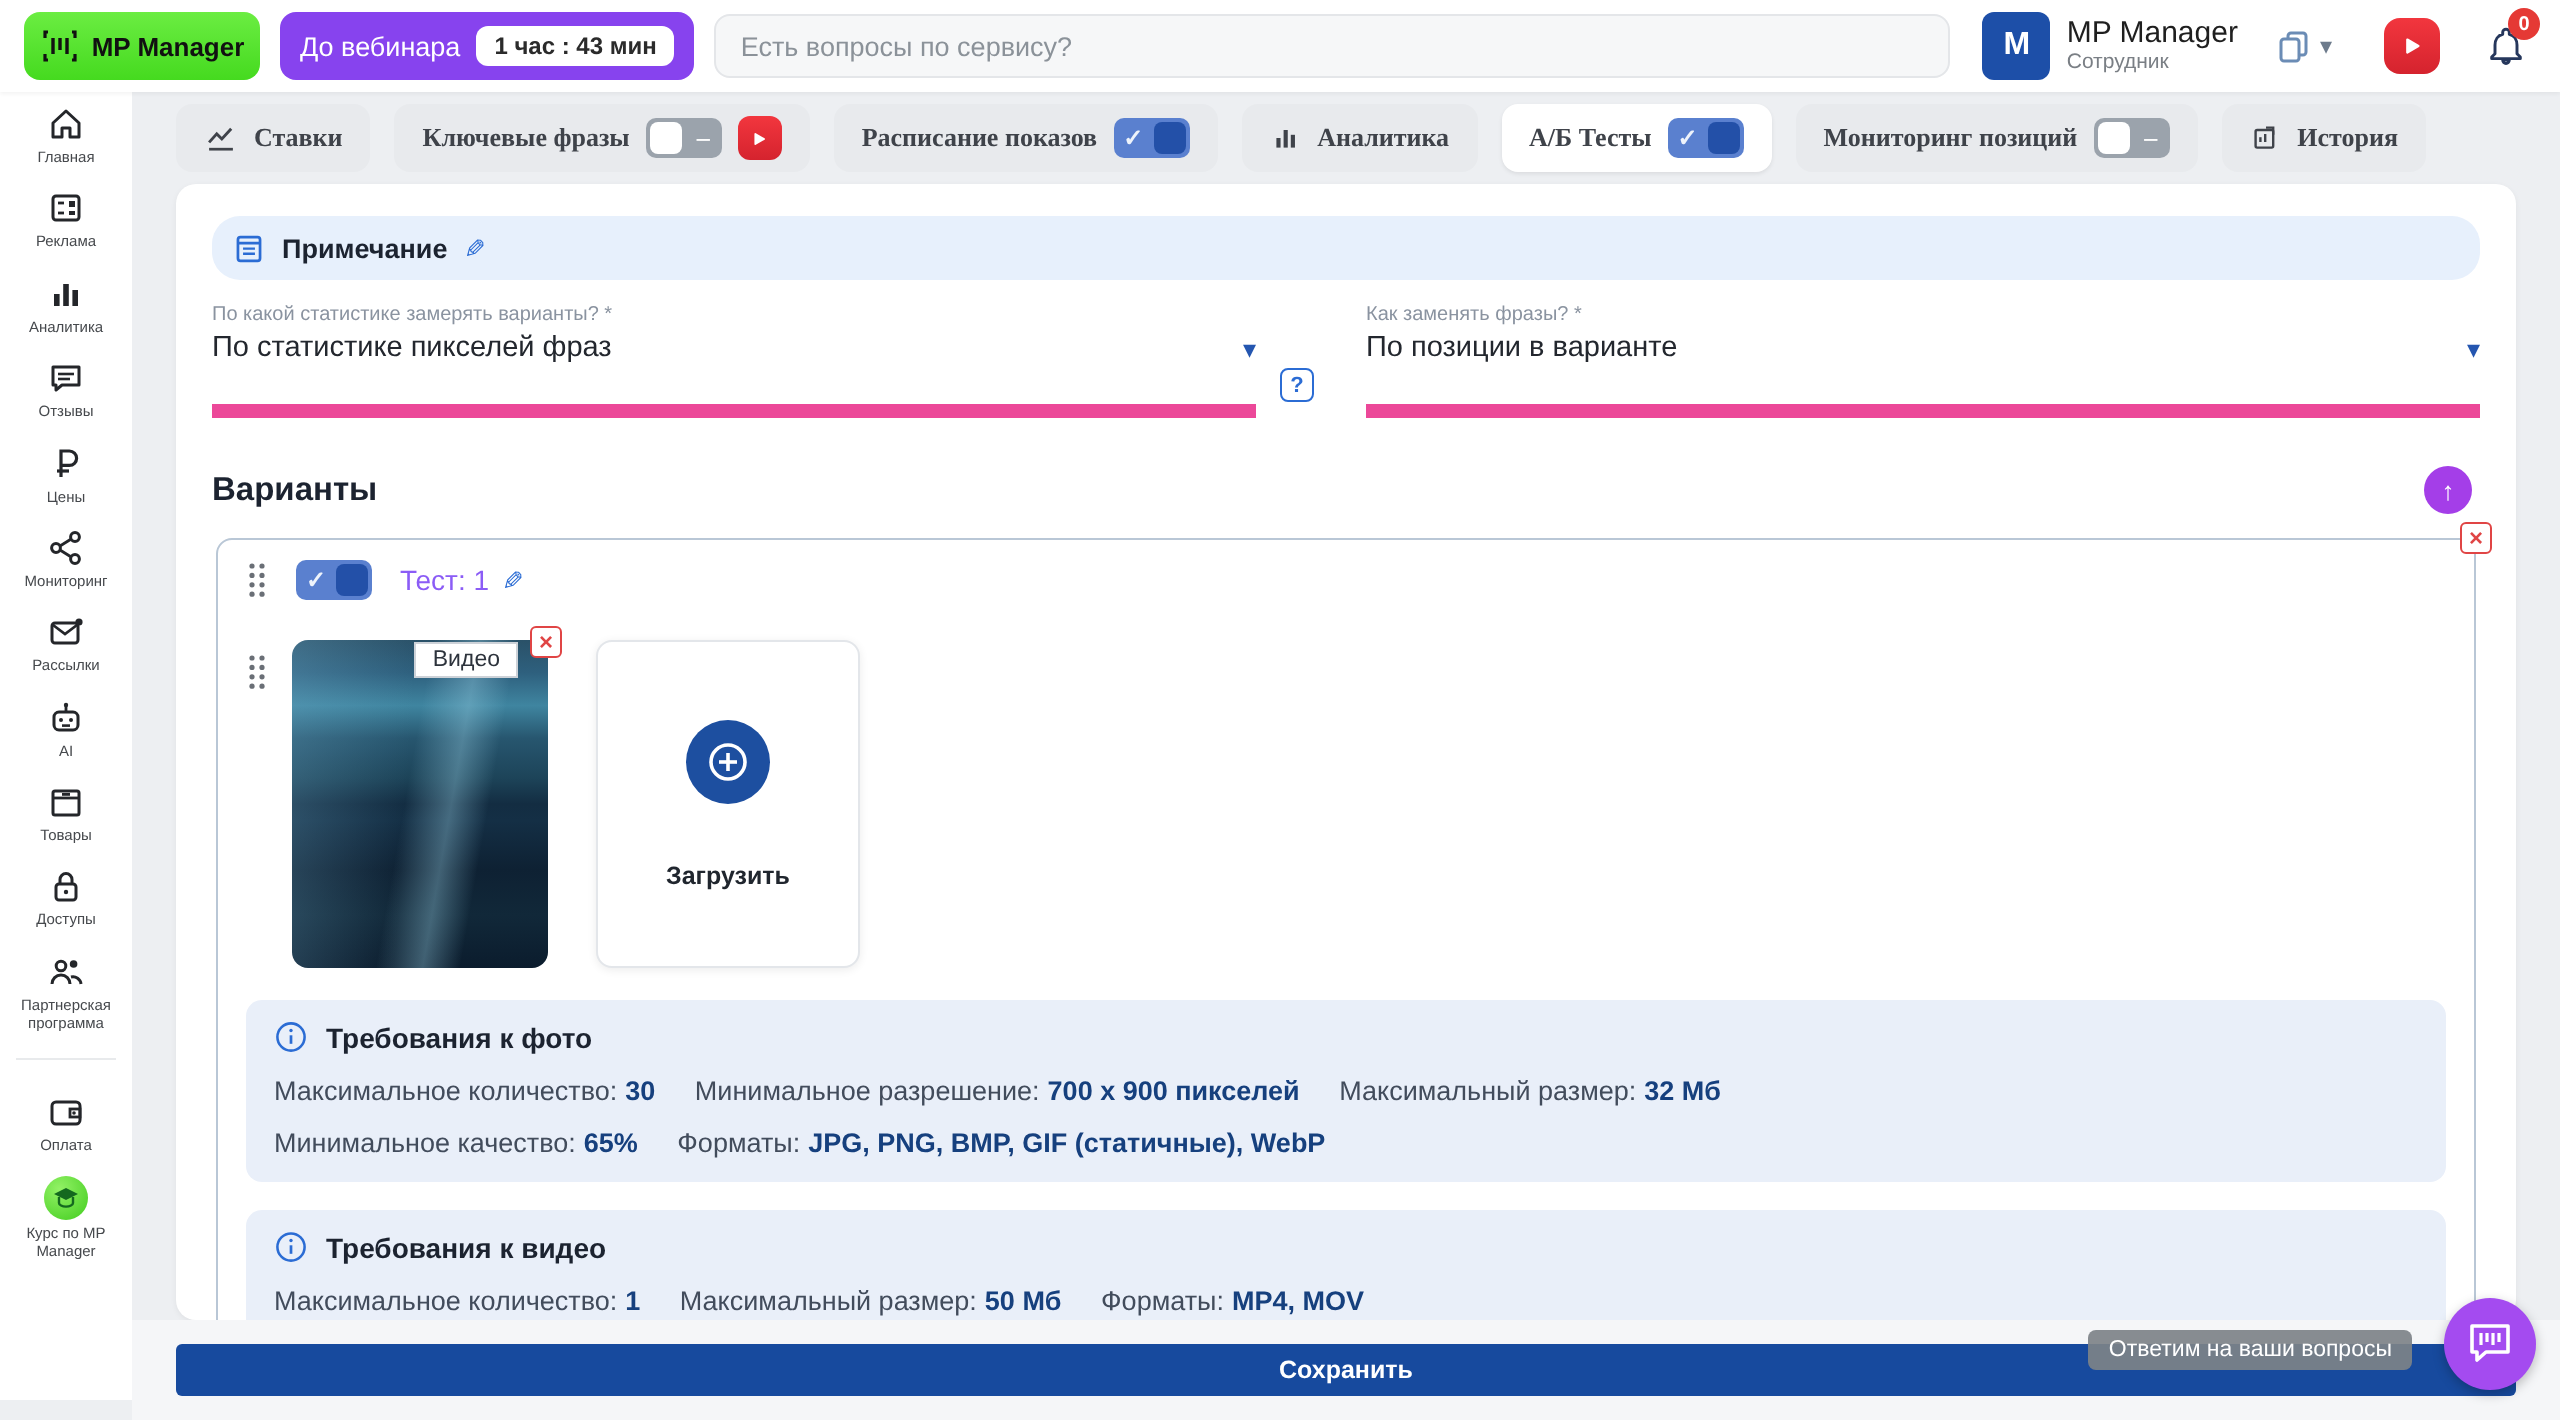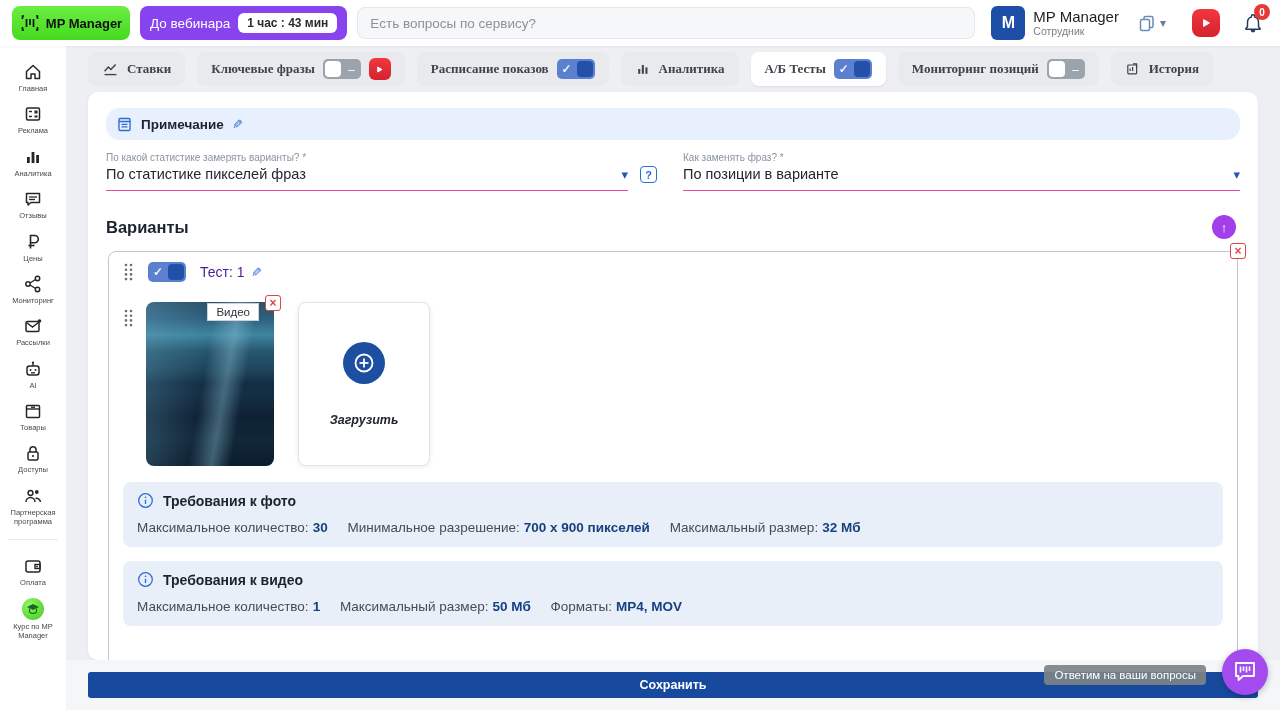--- a/index.html
+++ b/index.html
@@ -24,21 +24,21 @@
   .user-role { font-size:10.5px; color:#7a7f85; }
   .copy-wrap { display:flex; align-items:center; gap:3px; margin:0 8px; cursor:pointer; }
   .caret-blue { color:#6d7b8c; font-size:12px; }
   .play-btn { width:28px; height:28px; border-radius:8px; background:linear-gradient(180deg,#f2363e,#d5232e);
               display:flex; align-items:center; justify-content:center; margin:0 8px; cursor:pointer; }
   .bell-wrap { position:relative; width:30px; height:30px; display:flex; align-items:center; justify-content:center; cursor:pointer; }
   .bell-badge { position:absolute; top:-4px; right:-2px; min-width:16px; height:16px; border-radius:8px;
                 background:#e53935; color:#fff; font-size:10px; font-weight:700; display:flex; align-items:center; justify-content:center; padding:0 4px; }
 
   
-  .sidebar { position:absolute; left:0; top:46px; width:66px; height:664px; background:#fff; padding-top:14px; z-index:20; }
+  .sidebar { position:absolute; left:0; top:36px; width:66px; height:664px; background:#fff; padding-top:14px; z-index:20; }
   .sb-item { display:flex; flex-direction:column; align-items:center; width:66px; margin-bottom:7px; cursor:pointer; padding:2px 1px; }
   .sb-item svg, .sb-item .sb-glyph { display:block; }
   .sb-label { font-size:7.5px; color:#46494d; text-align:center; line-height:1.25; margin-top:2px; }
   .sb-divider { border-top:1px solid #e8eaec; margin:10px 8px 14px; }
   .course-circle { width:22px; height:22px; border-radius:50%; background:radial-gradient(circle at 35% 30%,#93f266,#41cc1e);
                    display:flex; align-items:center; justify-content:center; }
 
   
   .tabs { position:absolute; left:88px; top:52px; display:flex; gap:12px; z-index:10;font-family:Liberation Serif, serif; }
   .tab { height:34px; border-radius:8px; background:#e8eaed; display:flex; align-items:center; gap:8px;
@@ -56,58 +56,58 @@
                display:flex; align-items:center; justify-content:center; flex:0 0 auto; }
 
   
   .main-card { position:absolute; left:88px; top:92px; width:1170px; height:568px; background:#fff;
                border-radius:10px; box-shadow:0 1px 3px rgba(0,0,0,.06); padding:16px 18px 0; overflow:hidden; z-index:5; }
   .note-bar { height:32px; background:#e7f0fc; border-radius:14px; display:flex; align-items:center; gap:8px; padding:0 10px; }
   .note-title { font-size:13.5px; font-weight:700; color:#1c2330; }
   .pencil { color:#2b6cd4; font-size:13px; display:inline-block; transform:scaleX(-1); cursor:pointer; }
 
   .selects-row { display:flex; align-items:flex-end; margin-top:12px; }
-  .select { border-bottom:1px solid #ec4899; padding-bottom:8px; cursor:pointer; }
+  .select { border-bottom:7px solid #ec4899; padding-bottom:20px; cursor:pointer; }
   .select-label { font-size:10px; color:#8a93a0; margin-bottom:3px; }
   .select-value-row { display:flex; align-items:center; justify-content:space-between; }
   .select-value { font-size:14.5px; color:#23272e; }
   .sel-caret { color:#2456b0; font-size:13px; }
   .select.left { width:522px; }
   .select.right { flex:1; margin-left:26px; }
   .help-btn { width:17px; height:17px; border:1.5px solid #2b6cd4; border-radius:4px; color:#2b6cd4; font-size:11px;
               font-weight:700; display:flex; align-items:center; justify-content:center; margin:0 0 8px 12px; cursor:pointer; flex:0 0 auto; }
 
   .variants-head { display:flex; align-items:center; justify-content:space-between; margin-top:24px; }
   .variants-title { font-size:16.5px; font-weight:700; color:#1c2330; }
   .scrolltop-btn { width:24px; height:24px; border-radius:50%; background:#a43ee8; color:#fff; display:flex;
                    align-items:center; justify-content:center; font-size:13px; font-weight:700; cursor:pointer; margin-right:4px; }
 
   .test-card { margin:12px 2px 0; border:1.5px solid #b9c7d6; border-radius:8px; position:relative;
                padding:10px 14px 16px; height:560px; }
   .x-btn { width:16px; height:16px; background:#fff; border:1.5px solid #e04545; border-radius:3px; color:#e04545;
            font-size:12px; font-weight:700; line-height:12px; display:flex; align-items:center; justify-content:center; cursor:pointer; }
   .test-x { position:absolute; top:-9px; right:-9px; }
   .test-row1 { display:flex; align-items:center; gap:14px; }
-  .test-label { font-size:14px; color:#4c1d95; }
+  .test-label { font-size:14px; color:#8b5cf6; }
 
   .media-row { display:flex; align-items:flex-start; gap:10px; margin-top:20px; }
   .thumb-wrap { position:relative; margin-left:2px; }
   .thumb { width:128px; height:164px; border-radius:8px;
            background:
              linear-gradient(100deg, transparent 45%, rgba(150,205,225,.38) 60%, transparent 72%),
              linear-gradient(94deg, rgba(120,180,210,.28), transparent 45%),
              linear-gradient(180deg,#2a5168 0%,#2e607e 10%,#3f85a0 20%,#27566f 30%,#1d4459 42%,#13304634 50%,#142f45 55%,#0e2133 70%,#112839 84%,#0b1c2d 100%);
            background-color:#132c41; }
   .video-badge { position:absolute; top:1px; right:15px; background:#fff; border:1px solid #cdd2d8; font-size:11.5px;
                  color:#2d333c; padding:2px 8px; }
   .thumb-x { position:absolute; top:-7px; right:-7px; }
   .upload-card { width:132px; height:164px; border:1px solid #e3e6ea; border-radius:8px; background:#fff;
                  box-shadow:0 1px 5px rgba(0,0,0,.08); display:flex; flex-direction:column; align-items:center;
                  justify-content:center; margin-left:14px; cursor:pointer; }
-  .upload-label { font-size:12.5px; font-weight:700; color:#20262e; margin-top:28px;font-style:italic; }
+  .upload-label { font-size:12.5px; font-weight:700; color:#20262e; margin-top:28px; }
 
   .req-box { background:#e9eff9; border-radius:8px; padding:10px 14px 12px; margin-top:16px; }
   .req-title-row { display:flex; align-items:center; gap:9px; }
   .req-title { font-size:14px; font-weight:700; color:#1c2330; }
   .req-line { margin-top:11px; font-size:13.5px; color:#424c5c; }
   .req-pair { margin-right:16px; white-space:nowrap; }
   .req-val { font-weight:700; color:#16407e; margin-left:4px; }
 
   
   .bottom-strip { position:absolute; left:66px; top:660px; width:1214px; height:50px; background:#f5f6f8; z-index:15; }
@@ -369,21 +369,21 @@
   <div class="selects-row">
     <div class="select left">
       <div class="select-label">По какой статистике замерять варианты? *</div>
       <div class="select-value-row">
         <span class="select-value">По статистике пикселей фраз</span>
         <span class="sel-caret">▾</span>
       </div>
     </div>
     <div class="help-btn">?</div>
     <div class="select right">
-      <div class="select-label">Как заменять фраз? *</div>
+      <div class="select-label">Как заменять фразы? *</div>
       <div class="select-value-row">
         <span class="select-value">По позиции в варианте</span>
         <span class="sel-caret">▾</span>
       </div>
     </div>
   </div>
 
   <div class="variants-head">
     <span class="variants-title">Варианты</span>
     <span class="scrolltop-btn">
@@ -449,20 +449,24 @@
           <line x1="10" y1="9" x2="10" y2="14" stroke="#2b6cd4" stroke-width="1.6"></line>
           <circle cx="10" cy="6.2" r="1" fill="#2b6cd4"></circle>
         </svg>
         <span class="req-title">Требования к фото</span>
       </div>
       <div class="req-line">
         <span class="req-pair"><span>Максимальное количество:</span><span class="req-val">30</span></span>
         <span class="req-pair"><span>Минимальное разрешение:</span><span class="req-val">700 x 900 пикселей</span></span>
         <span class="req-pair"><span>Максимальный размер:</span><span class="req-val">32 Мб</span></span>
       </div>
+      <div class="req-line">
+        <span class="req-pair"><span>Минимальное качество:</span><span class="req-val">65%</span></span>
+        <span class="req-pair"><span>Форматы:</span><span class="req-val">JPG, PNG, BMP, GIF (статичные), WebP</span></span>
+      </div>
     </div>
 
     <div class="req-box" style="margin-top:14px">
       <div class="req-title-row">
         <svg width="17" height="17" viewBox="0 0 20 20">
           <circle cx="10" cy="10" r="8" fill="none" stroke="#2b6cd4" stroke-width="1.5"></circle>
           <line x1="10" y1="9" x2="10" y2="14" stroke="#2b6cd4" stroke-width="1.6"></line>
           <circle cx="10" cy="6.2" r="1" fill="#2b6cd4"></circle>
         </svg>
         <span class="req-title">Требования к видео</span>

